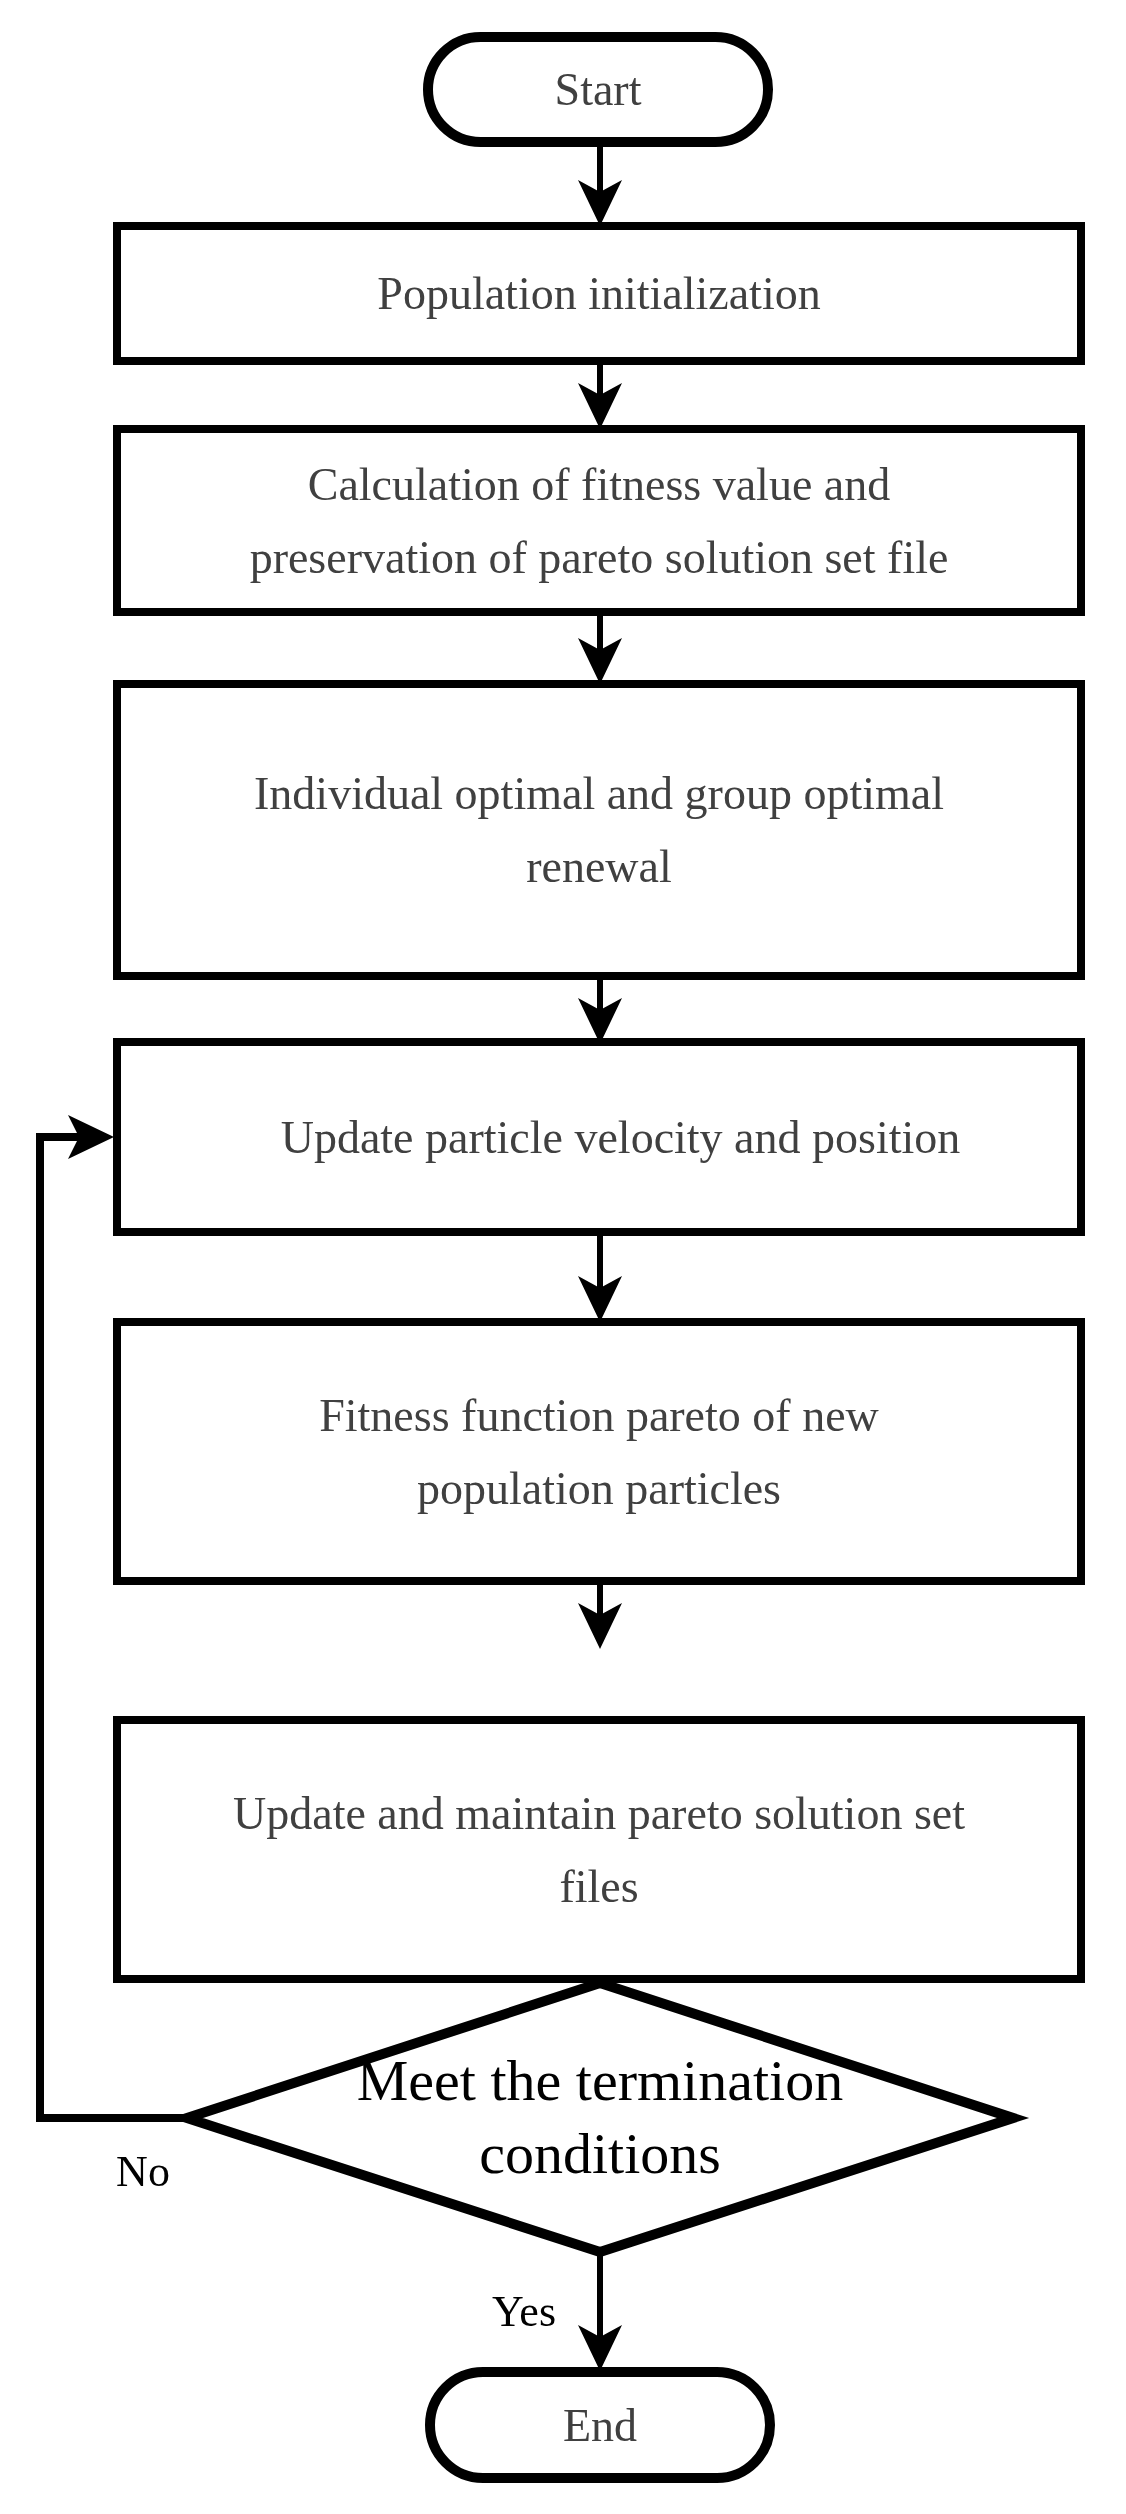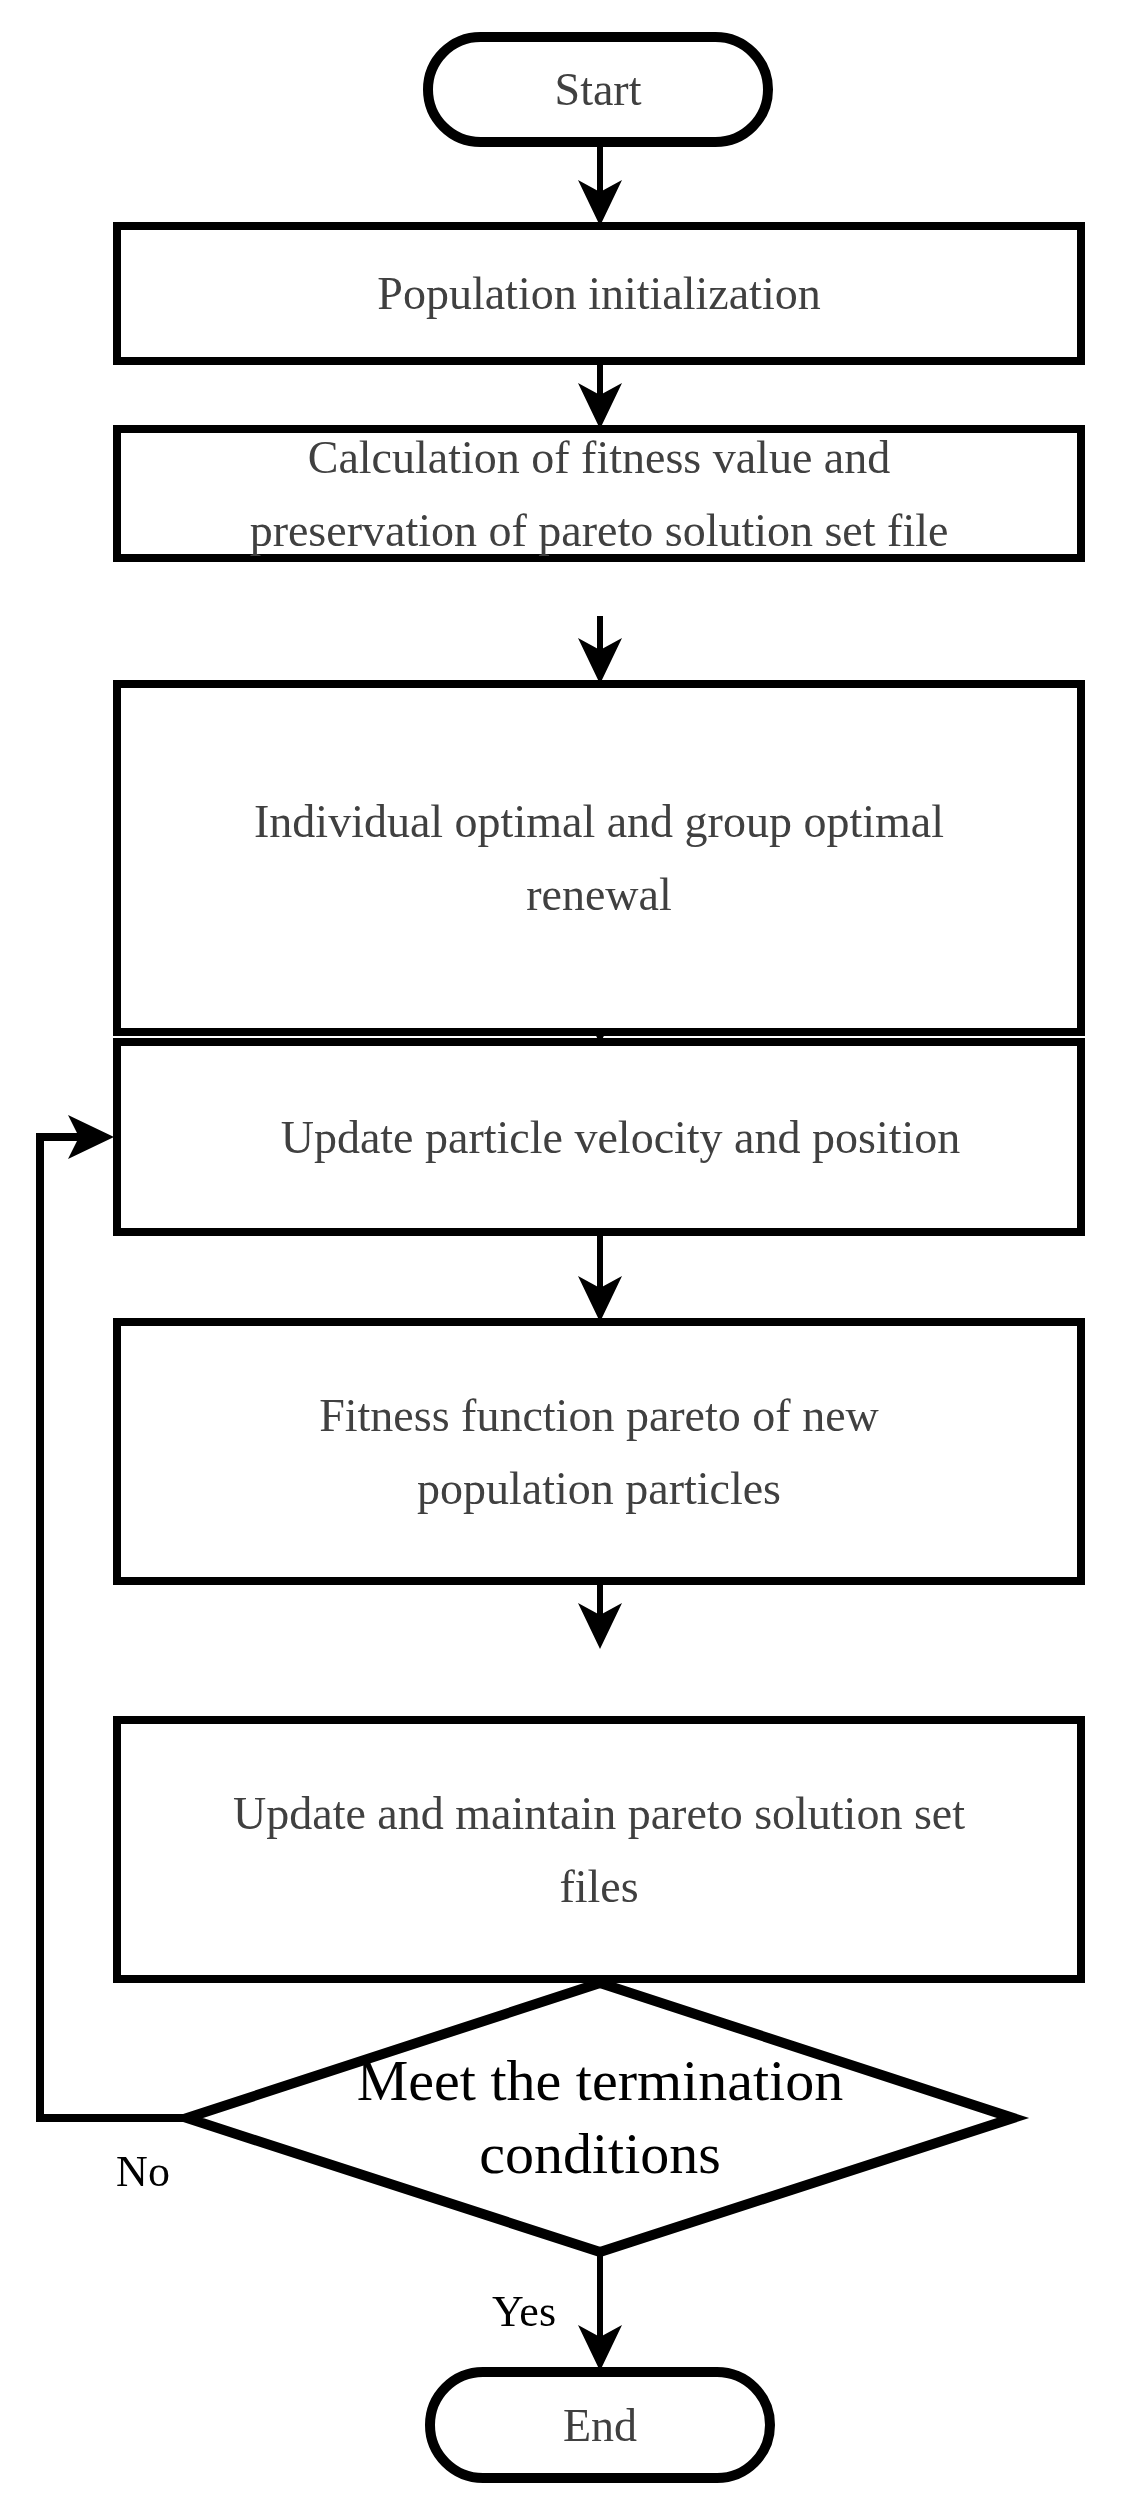--- a/index.html
+++ b/index.html
@@ -115,26 +115,26 @@
   </svg>
 
   <div class="node stadium" style="top:32px;">
     <span class="line">Start</span>
   </div>
 
   <div class="node rect" style="top:222px; height:143px;">
     <span class="line">Population initialization</span>
   </div>
 
-  <div class="node rect" style="top:425px; height:137px;">
+  <div class="node rect" style="top:425px; height:191px;">
     <span class="line">Calculation of fitness value and</span>
     <span class="line">preservation of pareto solution set file</span>
   </div>
 
-  <div class="node rect" style="top:680px; height:356px;">
+  <div class="node rect" style="top:680px; height:300px;">
     <span class="line">Individual optimal and group optimal</span>
     <span class="line">renewal</span>
   </div>
 
   <div class="node rect" style="top:1038px; height:198px;padding-left:43px;">
     <span class="line">Update particle velocity and position</span>
   </div>
 
   <div class="node rect" style="top:1318px; height:267px;">
     <span class="line">Fitness function pareto of new</span>

